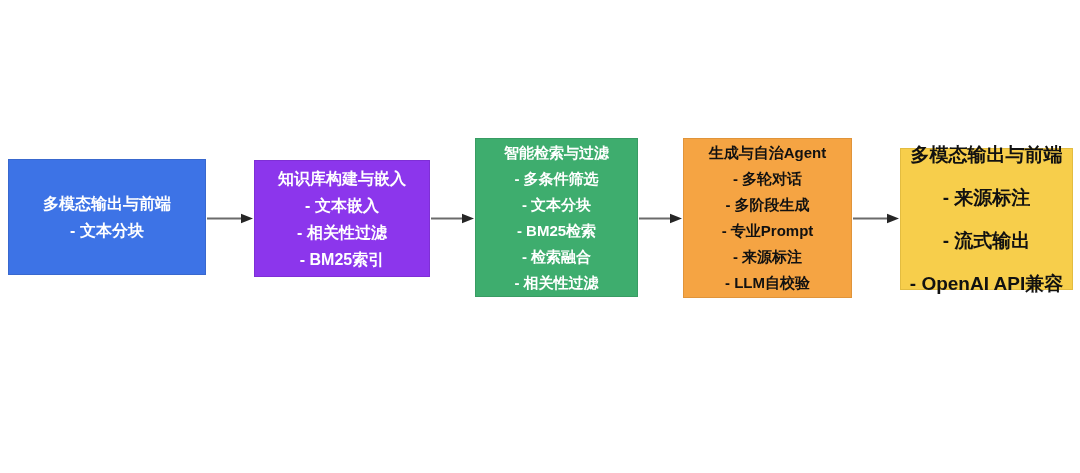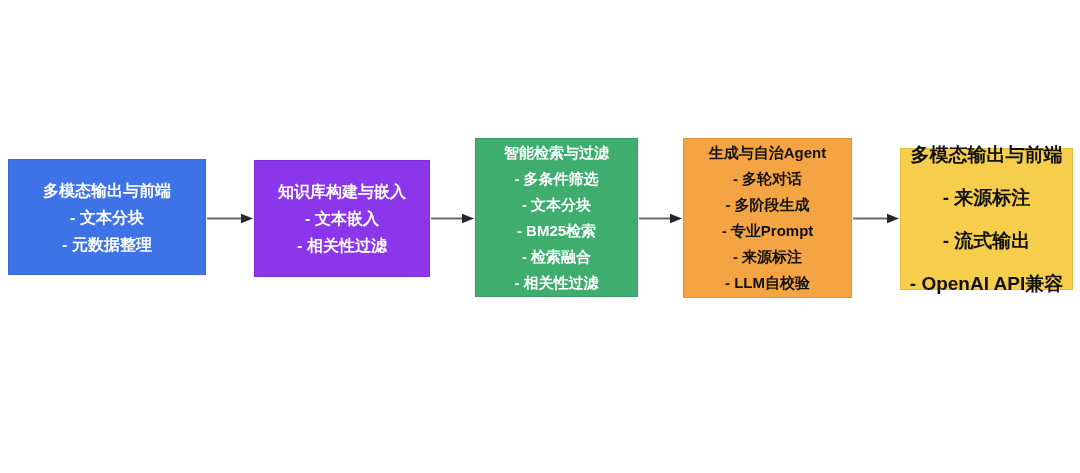--- a/index.html
+++ b/index.html
@@ -42,27 +42,27 @@
   }
 </style>
 </head>
 <body style="background: rgb(255, 255, 255);">
 
 <div class="canvas">
 
   <div class="stage-box fs16" style="left: 8px; top: 159px; width: 198px; height: 116px; background: rgb(61, 115, 230); border-color: rgb(57, 104, 206); color: rgb(255, 255, 255);">
     <div class="line">多模态输出与前端</div>
     <div class="line">- 文本分块</div>
-    <div class="line">- 元数据整理</div>
   </div>
 
   <div class="stage-box fs16" style="left: 254px; top: 160px; width: 176px; height: 117px; background: rgb(140, 54, 236); border-color: rgb(126, 47, 214); color: rgb(255, 255, 255);">
     <div class="line">知识库构建与嵌入</div>
     <div class="line">- 文本嵌入</div>
     <div class="line">- 相关性过滤</div>
+    <div class="line">- BM25索引</div>
   </div>
 
   <div class="stage-box fs15" style="left: 475px; top: 138px; width: 163px; height: 159px; background: rgb(62, 173, 110); border-color: rgb(56, 156, 99); color: rgb(255, 255, 255);">
     <div class="line">智能检索与过滤</div>
     <div class="line">- 多条件筛选</div>
     <div class="line">- 文本分块</div>
     <div class="line">- BM25检索</div>
     <div class="line">- 检索融合</div>
     <div class="line">- 相关性过滤</div>
   </div>

